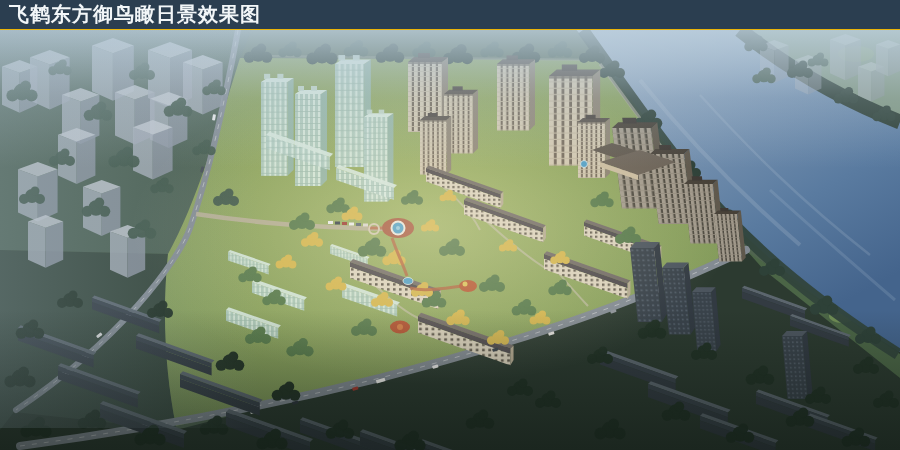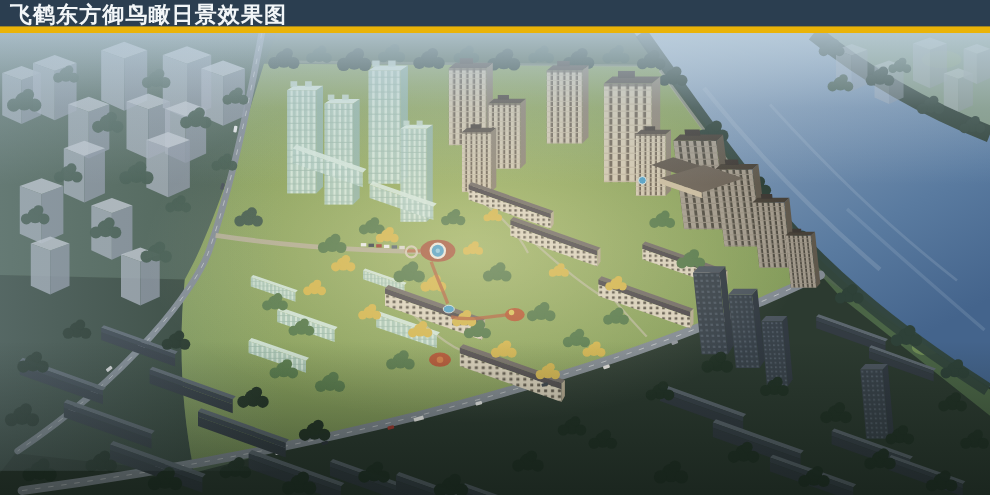--- a/index.html
+++ b/index.html
@@ -1,20 +1,20 @@
 <!DOCTYPE html>
 <html style="--header-bg: #2b3e50; --header-text: #f2f6f8; --river-water: #5d7ea3; --dense-tree: #2e4138; --muted-tree: #41584a; --site-lawn: #8fa65f; --site-tree-green: #587a4c; --autumn-tree: #d2b44e; --building-cream: #d0c6af; --roof-slate: #4f4a4d; --glass-facade: #bdd4ca; --ghost-gray: #aeb5bf; --road-gray: #828a92; --plaza-paving: #a5593f; --pool-blue: #4e9dc4; --dark-context: #2c3a30; --haze-blue: #bfd2e0;"><head>
 <meta charset="utf-8">
 <style>
   html,body{margin:0;padding:0;background:#1c262e;}
   .stage{position:relative;width:900px;height:450px;overflow:hidden;
          font-family:"Liberation Sans",sans-serif;background:#51604f;}
   .titlebar{position:absolute;left:0;top:0;width:900px;height:30px;z-index:5;
             background:var(--header-bg,#2b3e50);
-            border-bottom:6px solid #eab308;box-sizing:border-box;}
+            border-bottom:1px solid #eab308;box-sizing:border-box;}
   .titlebar .t{color:var(--header-text,#f2f6f8);font-size:20px;font-weight:700;
                line-height:29px;padding-left:9px;letter-spacing:1px;display:block;
                white-space:nowrap;}
   svg.scene{position:absolute;left:0;top:0;}
   
   .tD{fill:var(--dense-tree,#2e4138);}
   .tM{fill:var(--muted-tree,#41584a);opacity:.95;}
   .tG{fill:var(--site-tree-green,#587a4c);}
   .tY{fill:var(--autumn-tree,#d2b44e);}
   .tK{fill:#223226;opacity:.97;}

